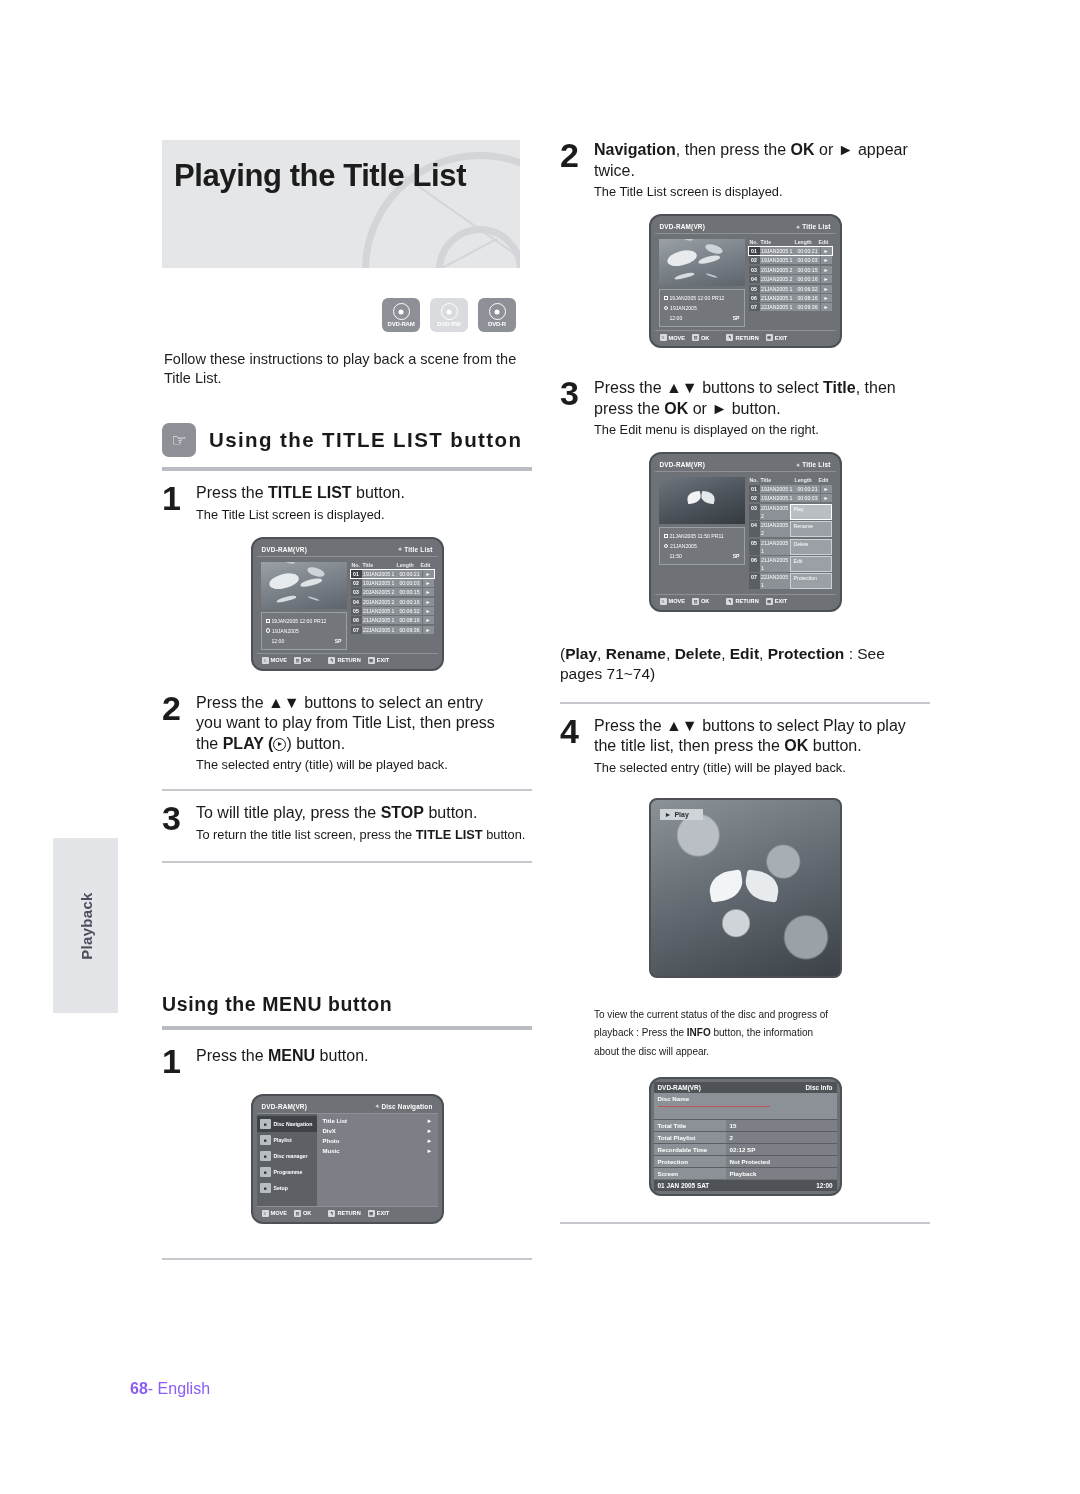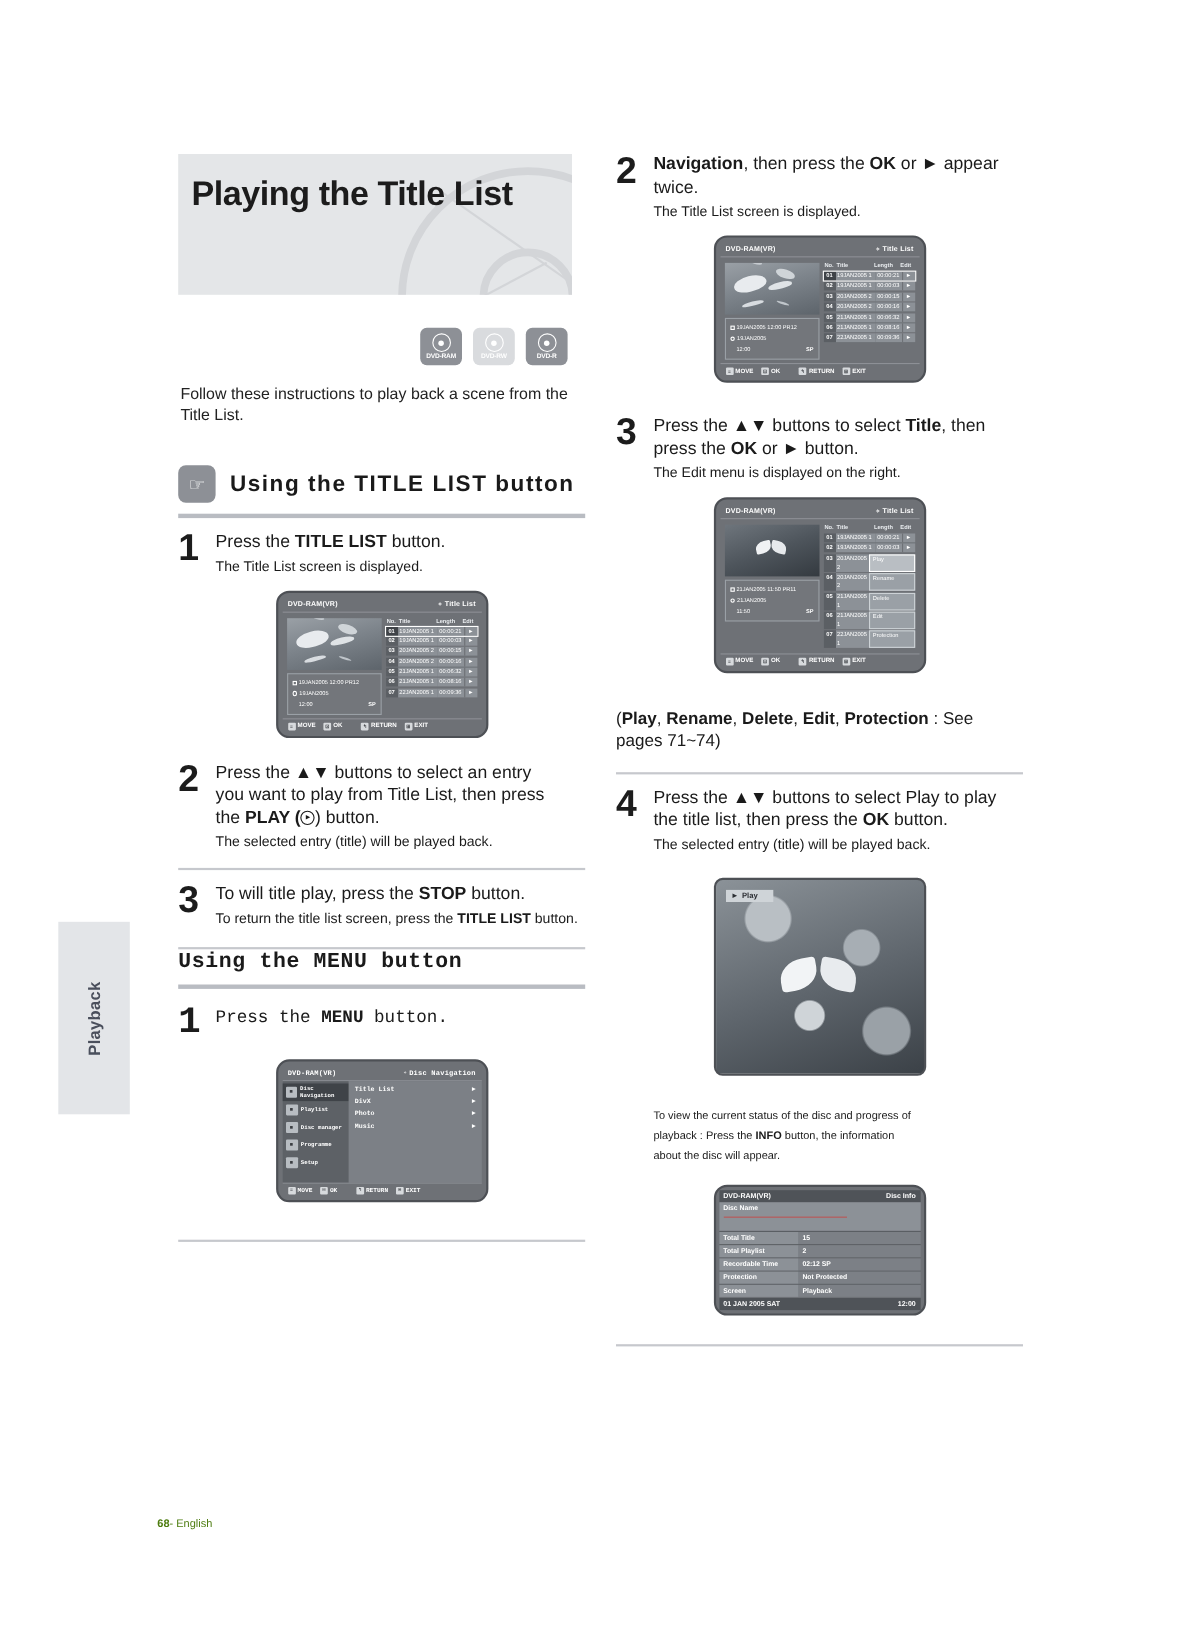--- a/index.html
+++ b/index.html
@@ -361,22 +361,22 @@
   .bfly:after{
     content:"";position:absolute;right:0;top:0;
     width:34px;height:28px;border-radius:12% 65% 12% 65%;
     background:#e8ebee; transform:rotate(10deg);
   }
 
   .screen-wrap{ display:flex; justify-content:center; margin-top:14px;}
 
   
   .footer{
-    position:absolute; left:143px; top:1380px;
-    font-size:10px; color:#4d7c0f;
+    position:absolute; left:130px; top:1380px;
+    font-size:16px; color:#8b5cf6;
   }
   .footer b{ font-weight:bold; }
 </style>
 </head>
 <body>
 
 <div class="side-tab">
   <span>Playback</span>
 </div>
 
@@ -546,21 +546,21 @@
         </div>
         <div class="step-sub">
           <span>To return the title list screen, press the </span><b>TITLE LIST</b><span> button.</span>
         </div>
       </div>
     </div>
 
     <div class="rule thin" style="margin-top:18px;"></div>
   </div>
 
-  <div style="font-family:Liberation Mono, monospace;">
+  <div style="margin-top:130px;">
     <h2 class="plain">Using the MENU button</h2>
     <div class="rule"></div>
 
     <div class="step" style="margin-top:16px;">
       <div class="step-num">1</div>
       <div class="step-body">
         <div class="step-main">
           <span>Press the </span><b>MENU</b><span> button.</span>
         </div>
       </div>

